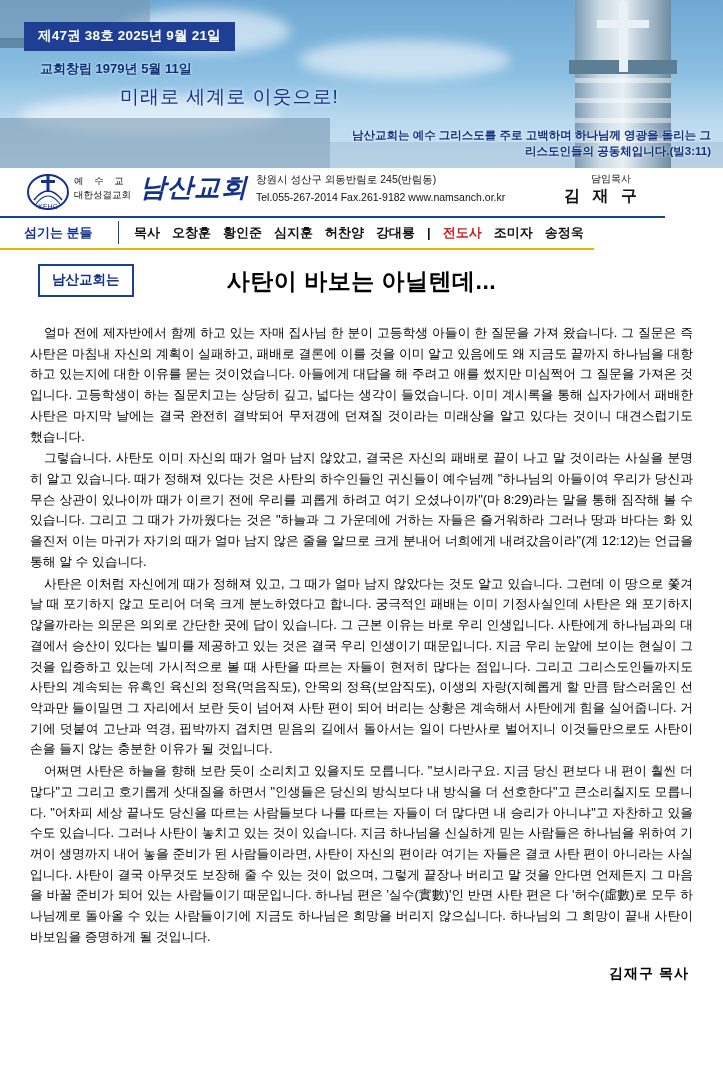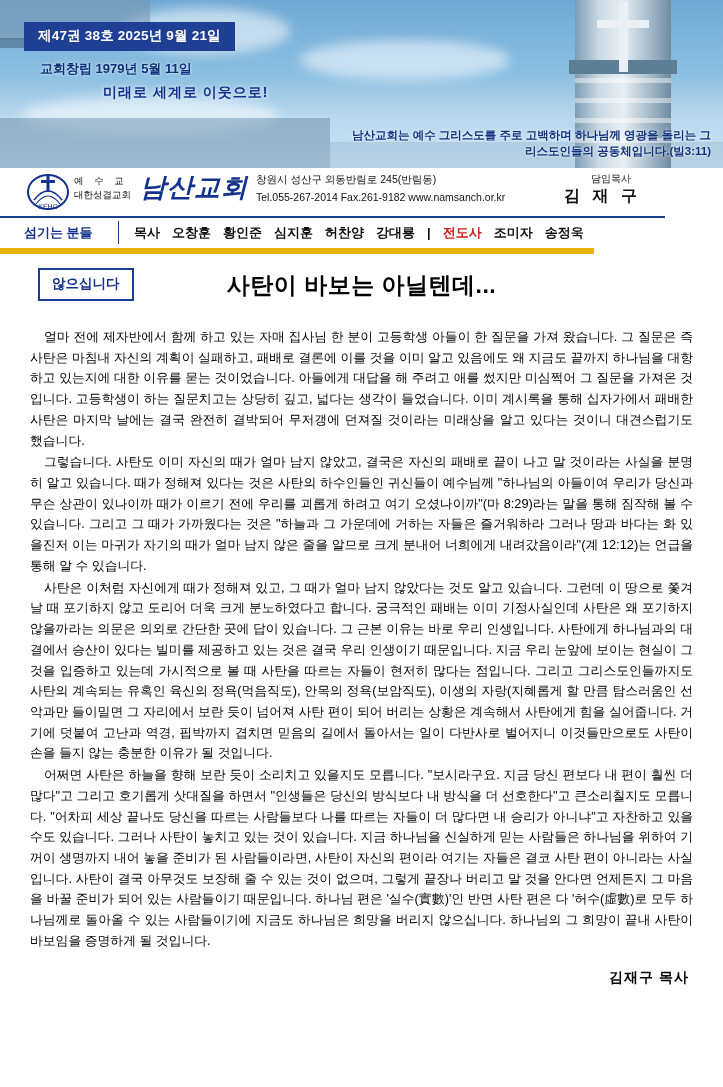--- a/index.html
+++ b/index.html
@@ -99,25 +99,25 @@
     left: 40px;
     top: 60px;
     color: #0b2f7a;
     font-size: 13px;
     font-weight: bold;
     text-shadow: 0 0 3px rgba(255,255,255,0.9);
     white-space: nowrap;
   }
   .slogan {
     position: absolute;
-    left: 103px;
+    left: 120px;
     top: 84px;
     color: #14328c;
-    font-size: 14px;
-    font-weight: bold;
+    font-size: 19px;
+    font-weight: normal;
     letter-spacing: 1px;
     text-shadow: 0 0 4px rgba(255,255,255,0.95);
     white-space: nowrap;
   }
   .vision {
     position: absolute;
     right: 12px;
     top: 128px;
     width: 360px;
     text-align: right;
@@ -198,21 +198,21 @@
     letter-spacing: 4px;
     white-space: nowrap;
     text-align: center;
   }
 
   
   .staff-bar {
     position: relative;
     width: 594px;
     height: 30px;
-    border-bottom: 6px solid #eab308;
+    border-bottom: 2px solid #eab308;
     background: #ffffff;
   }
   .staff-title {
     position: absolute;
     left: 24px;
     top: 6px;
     font-size: 13px;
     font-weight: bold;
     color: #14328c;
     white-space: nowrap;
@@ -335,21 +335,21 @@
 
 <div class="staff-bar">
   <div class="staff-title">섬기는 분들</div>
   <div class="staff-divider"></div>
   <div class="staff-list">
     <span>목사</span><span>오창훈</span><span>황인준</span><span>심지훈</span><span>허찬양</span><span>강대룡</span><span>|</span><span class="red">전도사</span><span>조미자</span><span>송정욱</span>
   </div>
 </div>
 
 <div class="article">
-  <div class="col-tag">않으십니다</div>
+  <div class="col-tag">남산교회는</div>
   <h1 class="headline">사탄이 바보는 아닐텐데...</h1>
   <div class="body-text">
     <p>얼마 전에 제자반에서 함께 하고 있는 자매 집사님 한 분이 고등학생 아들이 한 질문을 가져 왔습니다. 그 질문은 즉 사탄은 마침내 자신의 계획이 실패하고, 패배로 결론에 이를 것을 이미 알고 있음에도 왜 지금도 끝까지 하나님을 대항하고 있는지에 대한 이유를 묻는 것이었습니다. 아들에게 대답을 해 주려고 애를 썼지만 미심쩍어 그 질문을 가져온 것입니다. 고등학생이 하는 질문치고는 상당히 깊고, 넓다는 생각이 들었습니다. 이미 계시록을 통해 십자가에서 패배한 사탄은 마지막 날에는 결국 완전히 결박되어 무저갱에 던져질 것이라는 미래상을 알고 있다는 것이니 대견스럽기도 했습니다.</p>
     <p>그렇습니다. 사탄도 이미 자신의 때가 얼마 남지 않았고, 결국은 자신의 패배로 끝이 나고 말 것이라는 사실을 분명히 알고 있습니다. 때가 정해져 있다는 것은 사탄의 하수인들인 귀신들이 예수님께 "하나님의 아들이여 우리가 당신과 무슨 상관이 있나이까 때가 이르기 전에 우리를 괴롭게 하려고 여기 오셨나이까"(마 8:29)라는 말을 통해 짐작해 볼 수 있습니다. 그리고 그 때가 가까웠다는 것은 "하늘과 그 가운데에 거하는 자들은 즐거워하라 그러나 땅과 바다는 화 있을진저 이는 마귀가 자기의 때가 얼마 남지 않은 줄을 알므로 크게 분내어 너희에게 내려갔음이라"(계 12:12)는 언급을 통해 알 수 있습니다.</p>
     <p>사탄은 이처럼 자신에게 때가 정해져 있고, 그 때가 얼마 남지 않았다는 것도 알고 있습니다. 그런데 이 땅으로 쫓겨날 때 포기하지 않고 도리어 더욱 크게 분노하였다고 합니다. 궁극적인 패배는 이미 기정사실인데 사탄은 왜 포기하지 않을까라는 의문은 의외로 간단한 곳에 답이 있습니다. 그 근본 이유는 바로 우리 인생입니다. 사탄에게 하나님과의 대결에서 승산이 있다는 빌미를 제공하고 있는 것은 결국 우리 인생이기 때문입니다. 지금 우리 눈앞에 보이는 현실이 그것을 입증하고 있는데 가시적으로 볼 때 사탄을 따르는 자들이 현저히 많다는 점입니다. 그리고 그리스도인들까지도 사탄의 계속되는 유혹인 육신의 정욕(먹음직도), 안목의 정욕(보암직도), 이생의 자랑(지혜롭게 할 만큼 탐스러움인 선악과만 들이밀면 그 자리에서 보란 듯이 넘어져 사탄 편이 되어 버리는 상황은 계속해서 사탄에게 힘을 실어줍니다. 거기에 덧붙여 고난과 역경, 핍박까지 겹치면 믿음의 길에서 돌아서는 일이 다반사로 벌어지니 이것들만으로도 사탄이 손을 들지 않는 충분한 이유가 될 것입니다.</p>
     <p>어쩌면 사탄은 하늘을 향해 보란 듯이 소리치고 있을지도 모릅니다. "보시라구요. 지금 당신 편보다 내 편이 훨씬 더 많다"고 그리고 호기롭게 삿대질을 하면서 "인생들은 당신의 방식보다 내 방식을 더 선호한다"고 큰소리칠지도 모릅니다. "어차피 세상 끝나도 당신을 따르는 사람들보다 나를 따르는 자들이 더 많다면 내 승리가 아니냐"고 자찬하고 있을 수도 있습니다. 그러나 사탄이 놓치고 있는 것이 있습니다. 지금 하나님을 신실하게 믿는 사람들은 하나님을 위하여 기꺼이 생명까지 내어 놓을 준비가 된 사람들이라면, 사탄이 자신의 편이라 여기는 자들은 결코 사탄 편이 아니라는 사실입니다. 사탄이 결국 아무것도 보장해 줄 수 있는 것이 없으며, 그렇게 끝장나 버리고 말 것을 안다면 언제든지 그 마음을 바꿀 준비가 되어 있는 사람들이기 때문입니다. 하나님 편은 '실수(實數)'인 반면 사탄 편은 다 '허수(虛數)로  모두 하나님께로 돌아올 수 있는 사람들이기에 지금도 하나님은 희망을 버리지 않으십니다. 하나님의 그 희망이 끝내 사탄이 바보임을 증명하게 될 것입니다.</p>
   </div>
   <div class="signature">김재구 목사</div>
 </div>
 

